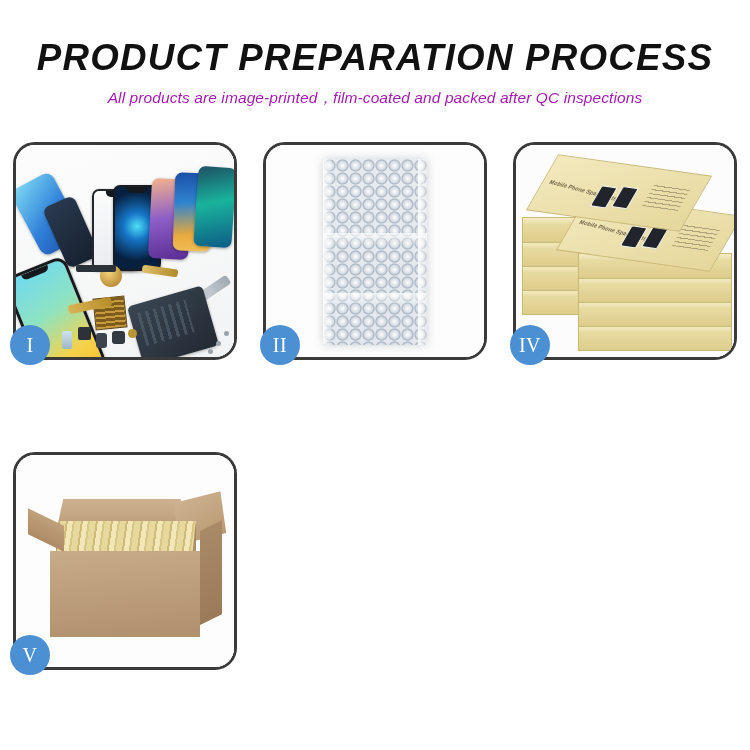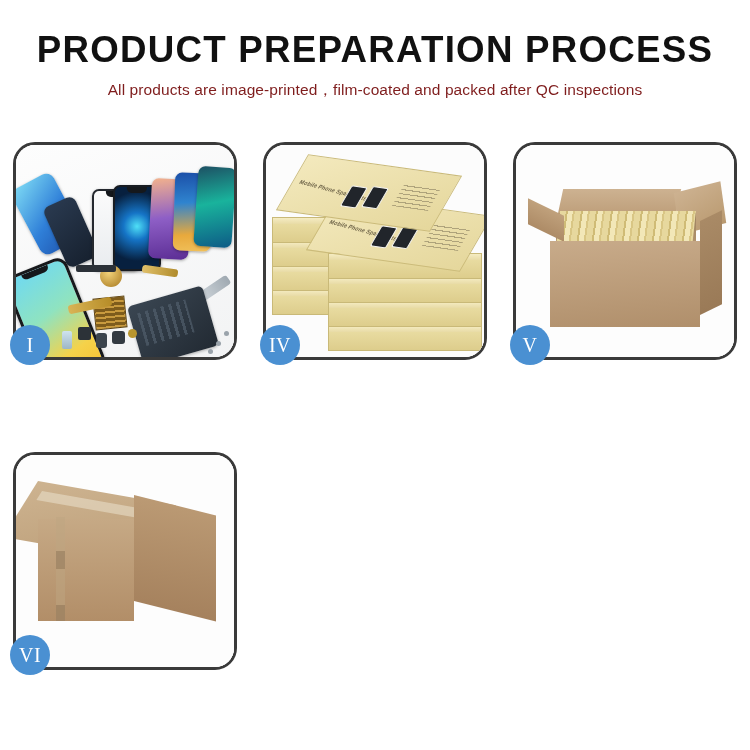--- a/index.html
+++ b/index.html
@@ -11,35 +11,36 @@
     width: 750px;
     height: 750px;
     overflow: hidden;
     font-family: "Liberation Sans", sans-serif;
     position: relative;
   }
 
   
   #header {
     text-align: center;
-    padding-top: 32px;
+    padding-top: 40px;
+    font-style: italic;
   }
   #page-title {
     font-size: 36px;
     font-weight: bold;
     letter-spacing: 1.2px;
     color: #111111;
     line-height: 1;
     margin: 0;
     white-space: nowrap;
     transform: scaleX(1.02);
   }
   #page-subtitle {
     font-size: 15.5px;
-    color: #7f1d1d;
+    color: #a21caf;
     margin: 12px 0 0 0;
     letter-spacing: .1px;
     white-space: nowrap;
     text-align: center;
   }
 
   
   #grid {
     position: absolute;
     left: 13px;
@@ -284,20 +285,32 @@
       <div class="smallpart sp3"></div>
       <div class="smallpart sp4"></div>
       <div class="smallpart sp5"></div>
       <div class="screw" style="left:200px;top:196px;"></div>
       <div class="screw" style="left:208px;top:186px;"></div>
       <div class="screw" style="left:192px;top:204px;"></div>
     </div>
     <div class="badge">I</div>
   </div>
 
+  <div class="panel">
+    <div class="panel-media">
+      <div class="p2-bg"></div>
+      <div class="bubblewrap">
+        <div class="bw-edge" style="left:0;"></div>
+        <div class="bw-edge" style="right:0;"></div>
+        <div class="bw-sheen"></div>
+        <div class="bw-sheen" style="top:72%;"></div>
+      </div>
+    </div>
+    <div class="badge">II</div>
+  </div>
 
 
   <div class="panel">
     <div class="panel-media">
       <div class="p4-bg"></div>
       <div class="stack">
 
         <div class="sbox" style="left:2px;  top:126px;">
             <span class="edge"></span>
           </div>
@@ -349,27 +362,14 @@
       <div class="flap-right"></div>
       <div class="c-inner"></div>
       <div class="c-goods"></div>
       <div class="flap-left"></div>
       <div class="c-sideR"></div>
       <div class="c-front"></div>
     </div>
     <div class="badge">V</div>
   </div>
 
-  <div class="panel">
-    <div class="panel-media">
-      <div class="p6-bg"></div>
-      <div class="sc-top"></div>
-      <div class="tape tape-top"></div>
-      <div class="sc-rightface"></div>
-      <div class="sc-left"></div>
-      <div class="tape tape-left"></div>
-      <div class="seam" style="left:40px; top:96px; width:9px; height:18px;"></div>
-      <div class="seam" style="left:40px; top:150px; width:9px; height:16px;"></div>
-    </div>
-    <div class="badge">VI</div>
-  </div>
 
 </div>
 
 </body></html>

